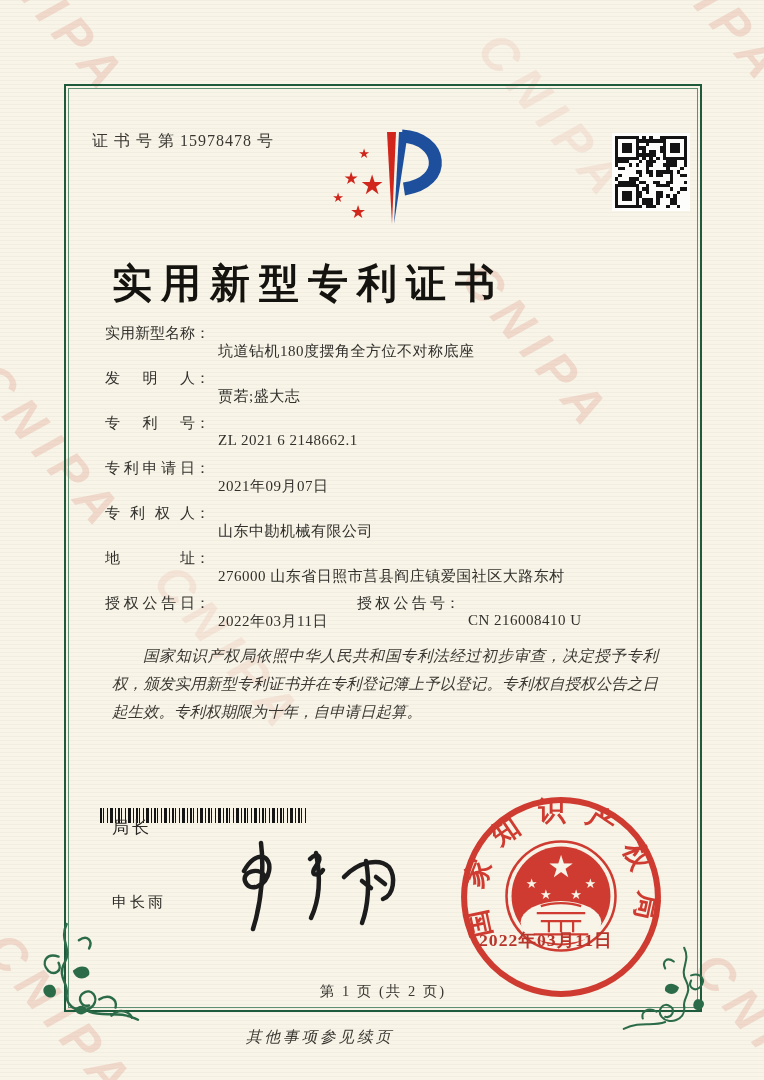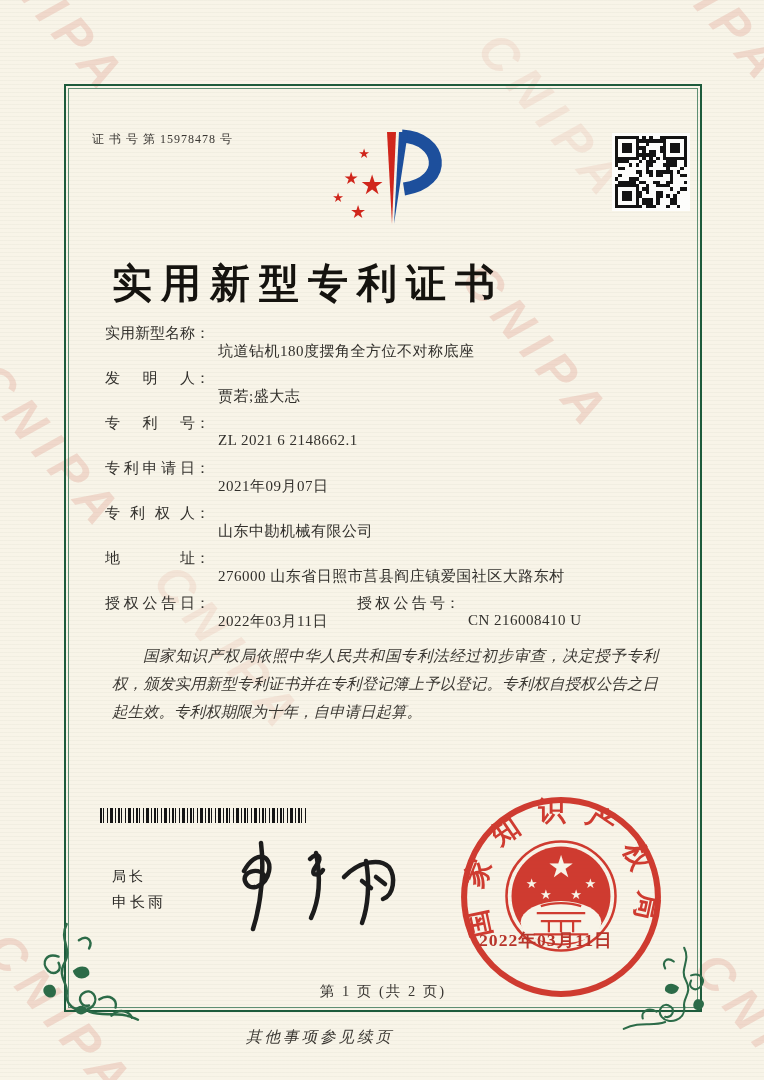--- a/index.html
+++ b/index.html
@@ -22,21 +22,21 @@
   .frame{
     position:absolute;left:64px;top:84px;width:638px;height:928px;
     border:2px solid #1d5b3c;z-index:2;box-sizing:border-box;
   }
   .frame .inner{
     position:absolute;inset:2px;border:1px solid #5f8f74;
   }
   
   .ornament{position:absolute;z-index:3;}
   
-  .cert-no{position:absolute;left:92px;top:131px;font-size:12px;letter-spacing:1px;color:#3a3733;z-index:4;}
+  .cert-no{position:absolute;left:92px;top:131px;font-size:16px;letter-spacing:1px;color:#3a3733;z-index:4;}
   .logo{position:absolute;left:330px;top:126px;z-index:4;}
   .qr{
     position:absolute;left:612px;top:133px;width:78px;height:78px;background:#fdfdfb;
     display:grid;grid-template-columns:repeat(21,1fr);grid-template-rows:repeat(21,1fr);
     padding:3px;box-sizing:border-box;z-index:4;
   }
   .qr i{display:block;}
   .qr i.on{background:#141414;}
   .title{
     position:absolute;left:64px;top:229px;width:586px;text-align:left;
@@ -53,21 +53,21 @@
   .body-text{
     position:absolute;left:96px;top:626px;width:578px;z-index:4;
     font-style:italic;font-size:15.5px;line-height:1.82;color:#3b3833;
   }
   .body-text p{margin:16px;text-indent:2em;text-align:justify;}
   
   .barcode{
     position:absolute;left:100px;top:808px;width:206px;height:15px;z-index:4;
     background:repeating-linear-gradient(90deg,#151515 0 2px,transparent 2px 3px,#151515 3px 4px,transparent 4px 7px,#151515 7px 8px,transparent 8px 10px,#151515 10px 13px,transparent 13px 15px,#151515 15px 16px,transparent 16px 18px);
   }
-  .signer-title{position:absolute;left:112px;top:868px;font-size:14px;letter-spacing:3px;color:#2b2926;z-index:4;}
+  .signer-title{position:absolute;left:112px;top:816px;font-size:17px;letter-spacing:3px;color:#2b2926;z-index:4;}
   .signer-name{position:absolute;left:112px;top:893px;font-size:15px;letter-spacing:3px;color:#2b2926;z-index:4;}
   .signature{position:absolute;left:216px;top:833px;z-index:4;}
   
   .seal{position:absolute;left:456px;top:792px;z-index:6;opacity:0.93;}
   
   .page-info{position:absolute;left:64px;top:982px;width:638px;text-align:center;font-size:14.5px;letter-spacing:2px;color:#3a3733;z-index:4;}
   .note{position:absolute;left:0;top:1027px;width:640px;text-align:center;font-size:15.5px;font-style:italic;letter-spacing:3px;color:#3b3833;z-index:4;}
 </style>
 </head>
 <body>

